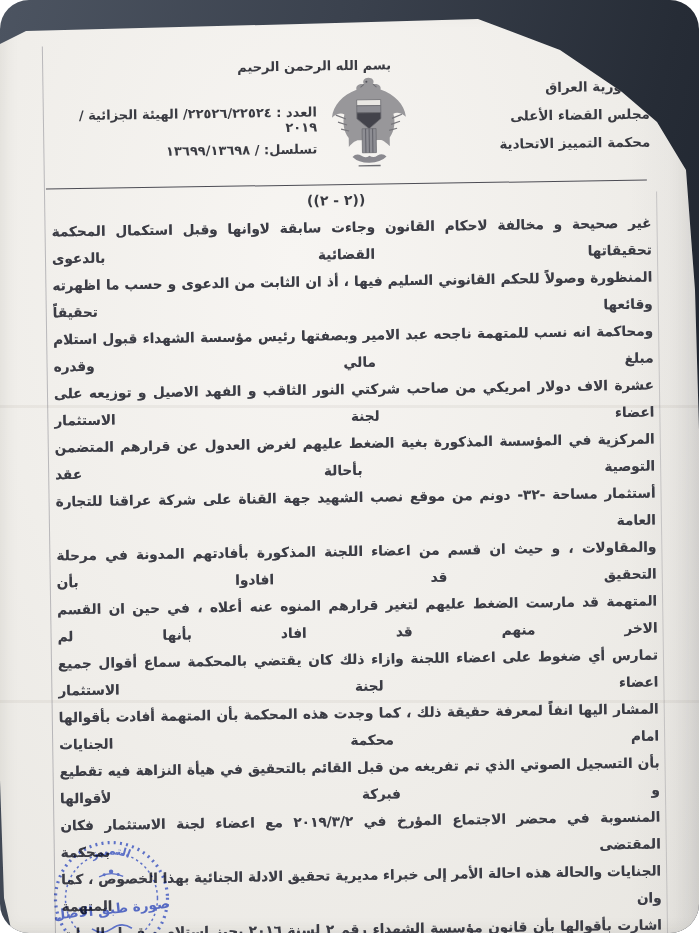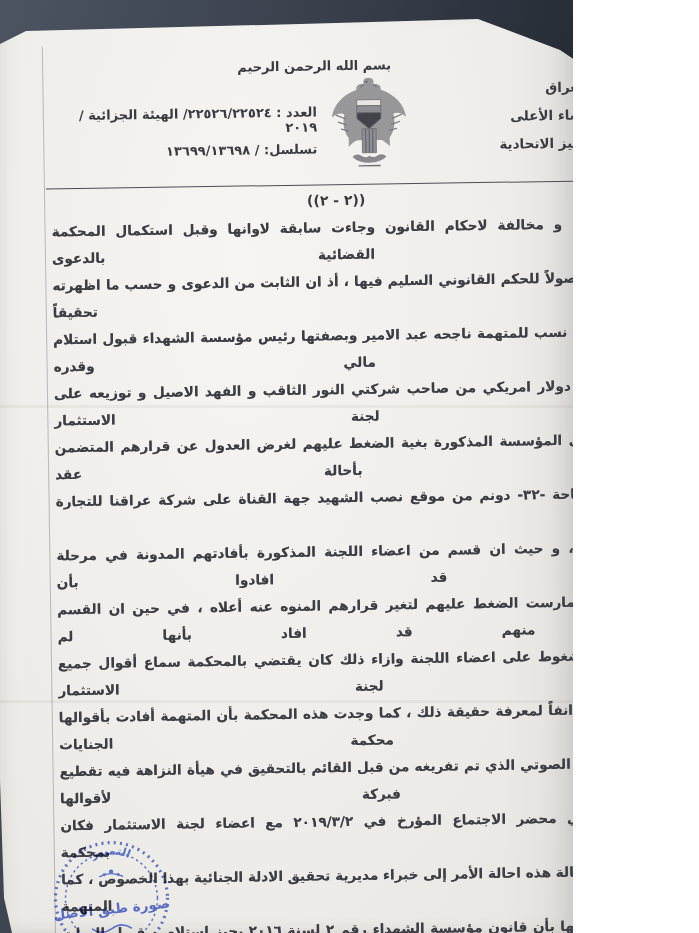--- a/index.html
+++ b/index.html
@@ -1,18 +1,18 @@
 <!DOCTYPE html>
 <html lang="ar"><head>
 <meta charset="utf-8">
 <style>
   html,body{margin:0;padding:0;}
   body{width:699px;height:933px;font-family:"DejaVu Sans",sans-serif;}
-  .photo{position:relative;width:573px;height:933px;overflow:hidden;
-         background:linear-gradient(105deg,#4c5461 0%,#3a414d 38%,#262c36 72%,#1b202a 100%);}
+  .photo{position:relative;width:699px;height:933px;overflow:hidden;
+         background:linear-gradient(105deg,#4c5461 0%,#3a414d 38%,#262c36 72%,#1b202a 100%);border-radius:29px;}
   .paper{position:absolute;inset:0;
          background:radial-gradient(ellipse at 42% 28%,#f7f5f2 0%,#f0eeea 52%,#e8e6e1 100%);
          clip-path:polygon(0px 44px,26px 31px,300px 24px,478px 19px,560px 50px,622px 92px,
                            657px 122px,686px 170px,695px 290px,699px 430px,699px 933px,
                            12px 933px,4px 898px,0px 780px);
          box-shadow:inset -10px 8px 22px rgba(40,40,50,.10), inset 6px -4px 16px rgba(60,55,45,.05);}
   .crease{position:absolute;left:0;right:0;height:3px;background:rgba(110,100,88,.07);}
   .tilt{position:absolute;left:0;top:0;width:699px;height:933px;
         transform:rotate(-0.85deg);transform-origin:350px 460px;color:#3a3b42;}
   .marginline{position:absolute;width:1px;background:rgba(95,95,108,.38);}

